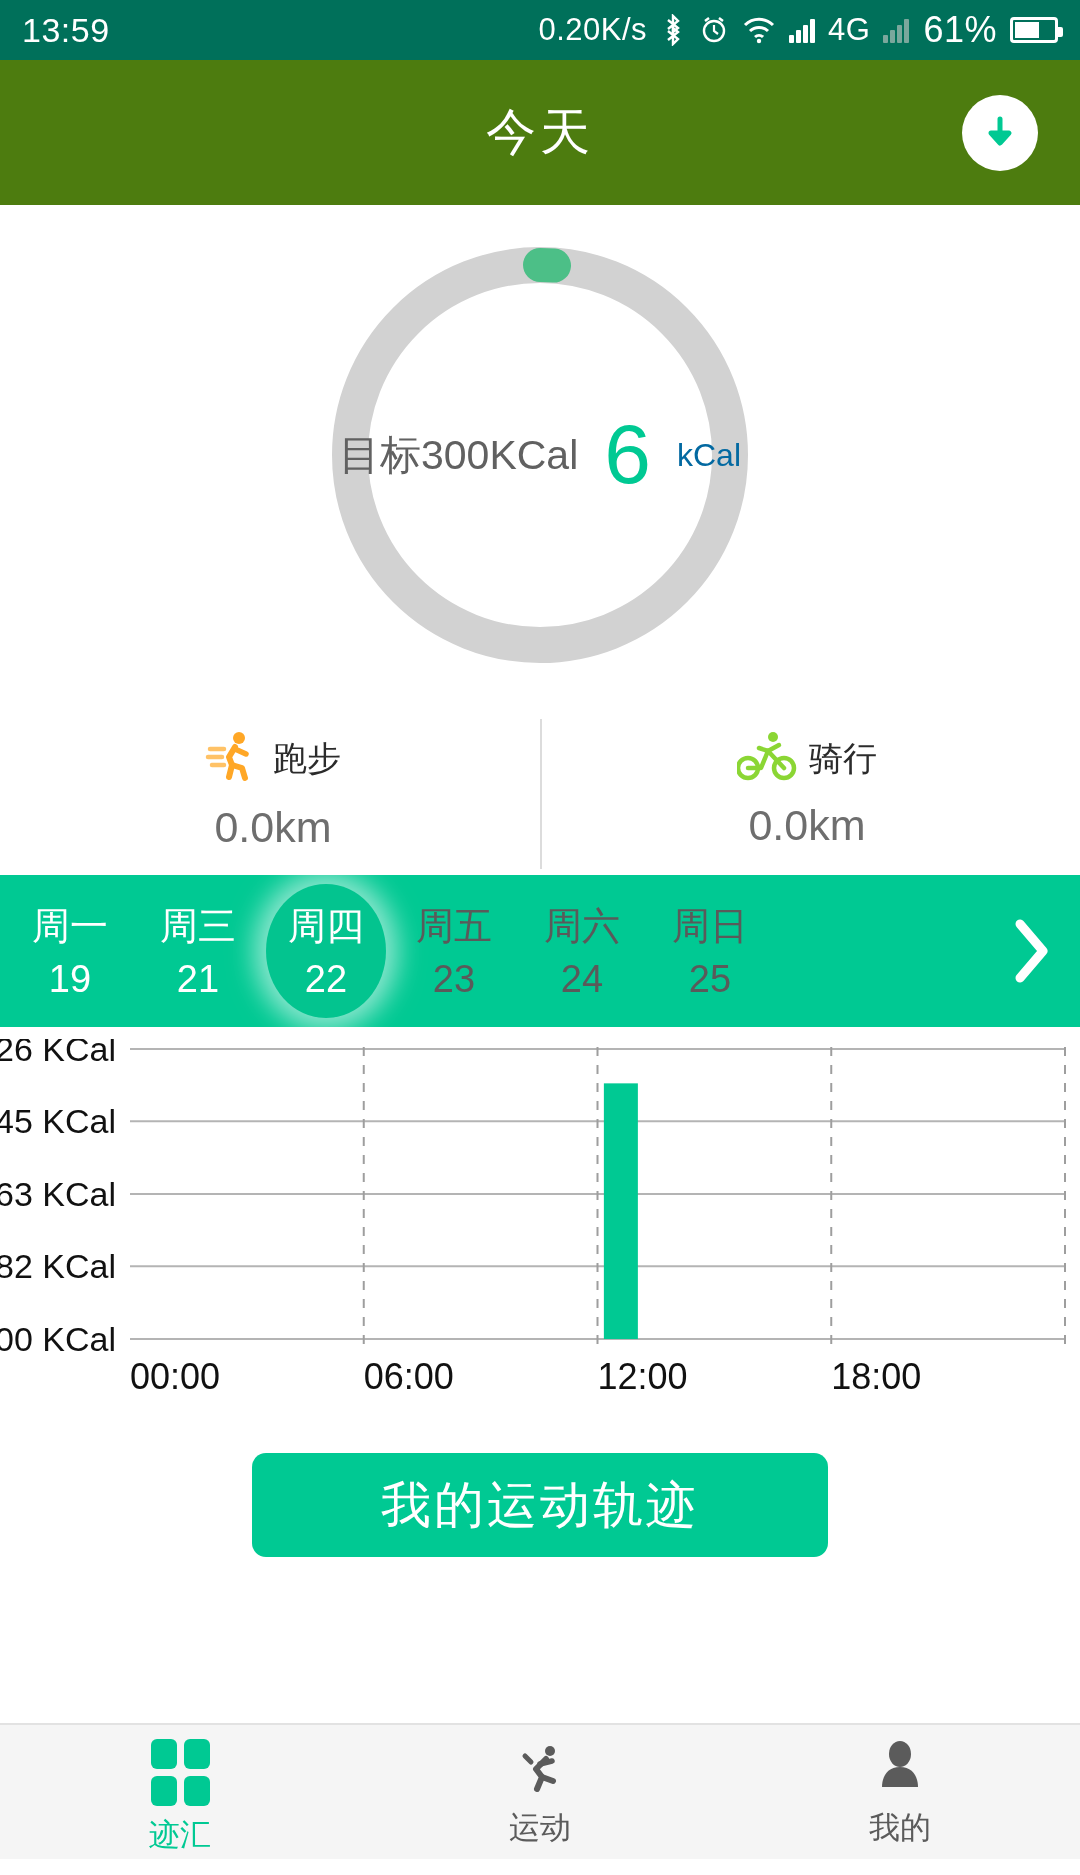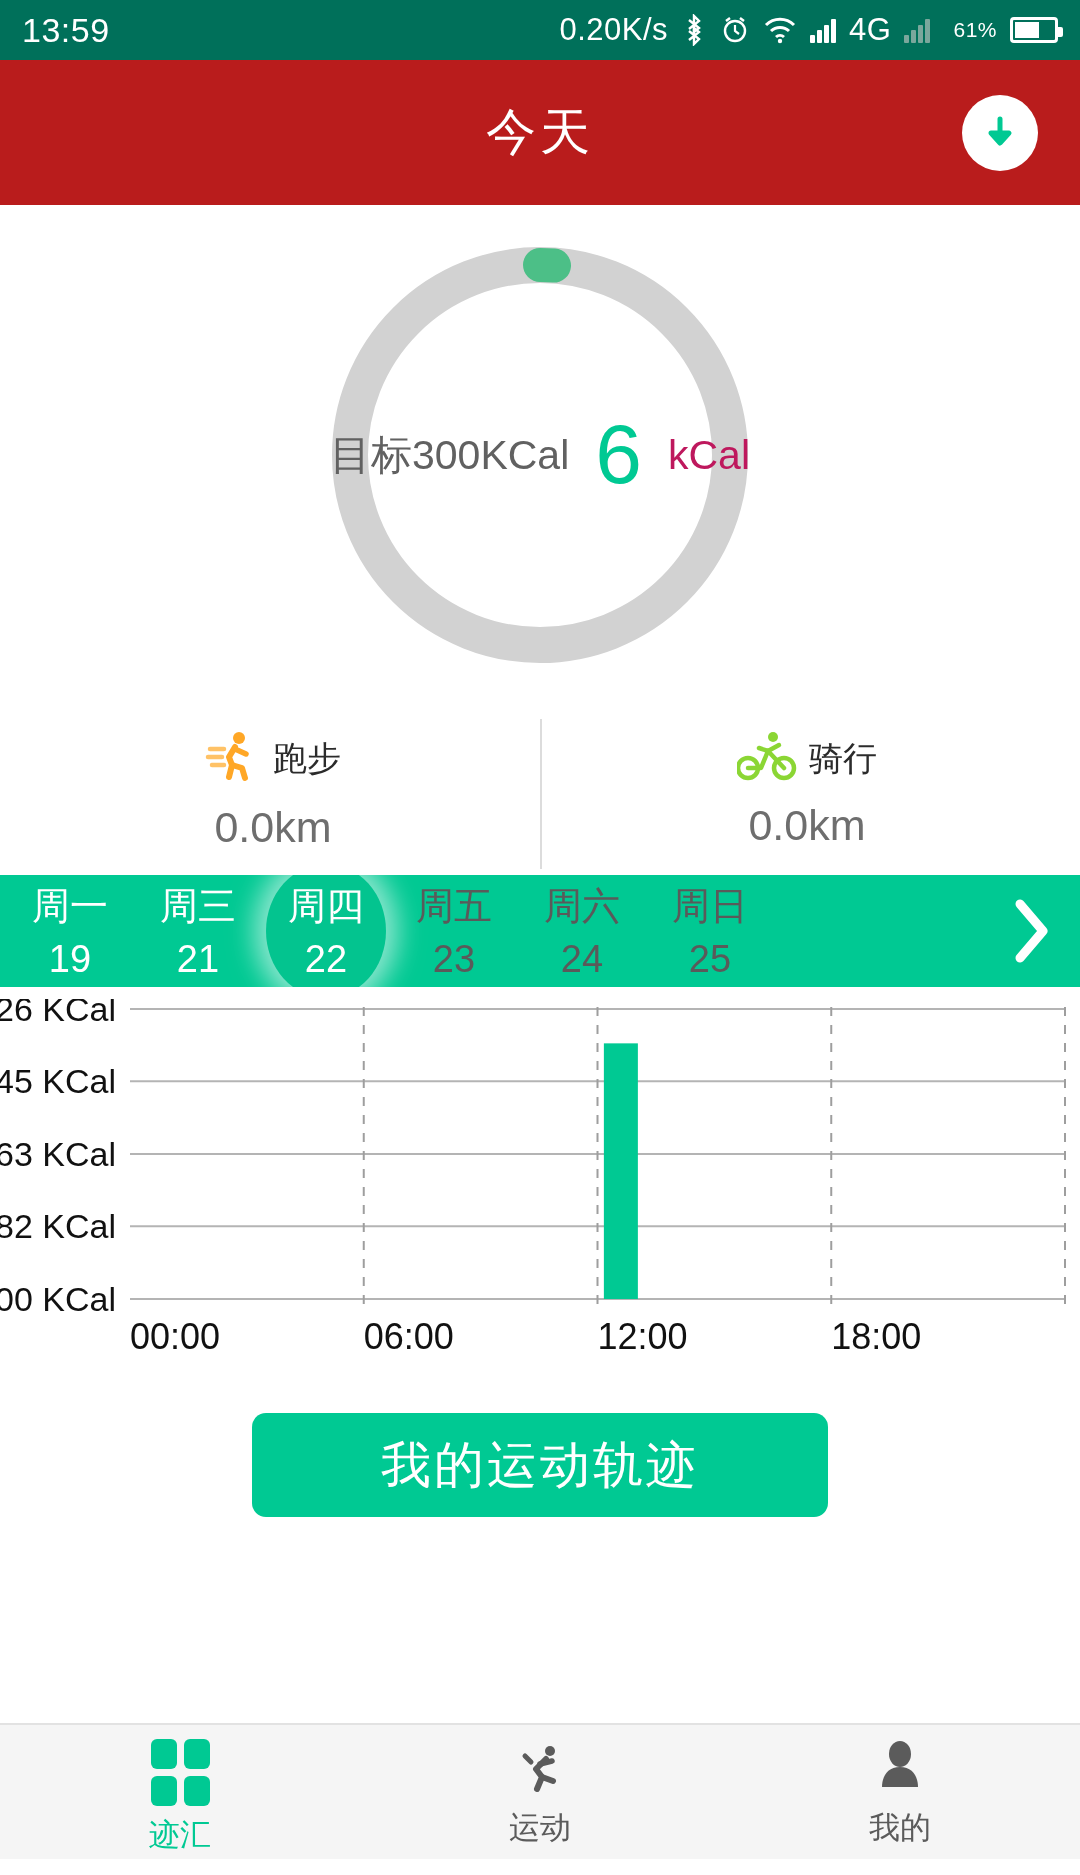--- a/index.html
+++ b/index.html
@@ -14,41 +14,41 @@
   
   .statusbar{
     height:60px; background:#00705a; color:#fff;
     display:flex; align-items:center; padding:0 22px;
     font-size:32px; letter-spacing:.5px;
   }
   .sb-time{ font-size:34px; }
   .sb-right{ margin-left:auto; display:flex; align-items:center; gap:13px; }
   .sb-net{ font-size:31px; }
   .sb-ico{ display:inline-flex; align-items:center; }
-  .sb-pct{ font-size:21px; margin-left:10px; }
+  .sb-pct{ font-size:36px; margin-left:1px; }
   .batt{
     width:48px;height:26px;border:3px solid #fff;border-radius:4px;
     position:relative;display:inline-block;
   }
   .batt::after{
     content:"";position:absolute;right:-8px;top:7px;width:5px;height:10px;
     background:#fff;border-radius:0 2px 2px 0;
   }
   .batt-fill{ position:absolute;left:2px;top:2px;bottom:2px;width:58%;background:#fff; }
   .bars{ display:flex; align-items:flex-end; gap:2px; height:26px; }
   .bars i{ display:block;width:5px;background:#fff;border-radius:1px; }
   .bars i:nth-child(1){height:8px}
   .bars i:nth-child(2){height:13px}
   .bars i:nth-child(3){height:18px}
   .bars i:nth-child(4){height:24px}
   .bars.dim i{ background:#7aa79c; }
 
   
   .header{
-    height:145px; background:#b91c1c; position:relative;
+    height:145px; background:#4d7c0f; position:relative;
     display:flex; align-items:center; justify-content:center;
   }
   .header-title{ color:#fff; font-size:50px; letter-spacing:4px; }
   .sync-btn{
     position:absolute; right:42px; top:50%; transform:translateY(-50%);
     width:76px; height:76px; border-radius:50%; background:#fff;
     display:flex; align-items:center; justify-content:center;
   }
 
   
@@ -57,41 +57,41 @@
     position:relative;
   }
   .ring{ position:relative; width:436px; height:436px; }
   .ring svg{ display:block; }
   .ring-text{
     position:absolute; inset:0; display:flex; flex-direction:row;
     align-items:center; justify-content:center; gap:26px;
   }
   .ring-goal{ font-size:41px; color:#616161; }
   .ring-value{ font-size:84px; color:#00c993; line-height:.9; }
-  .ring-unit{ font-size:41px; color:#be185d; }
+  .ring-unit{ font-size:32px; color:#0369a1; }
 
   
   .stats{
     display:flex; height:170px; padding:0 6px;
   }
   .stat{
     flex:1; display:flex; flex-direction:column; align-items:center;
     justify-content:center; gap:14px; position:relative;
   }
   .stat + .stat::before{
     content:""; position:absolute; left:0; top:14px; bottom:6px; width:2px;
     background:#dcdcdc;
   }
   .stat-top{ display:flex; align-items:center; gap:12px; }
   .stat-label{ font-size:34px; color:#2b2b2b; }
   .stat-value{ font-size:43px; color:#6e6e6e; }
 
   
   .weekdays{
-    position:relative; height:112px; background:#00c993;
+    position:relative; height:152px; background:#00c993;
     display:flex; align-items:center; overflow:hidden;
   }
   .day{
     flex:0 0 128px; display:flex; flex-direction:column; align-items:center;
     justify-content:center; gap:6px; color:#ffffff; position:relative; z-index:2;
     height:100%;
   }
   .day:first-child{ margin-left:6px; }
   .day-name{ font-size:38px; }
   .day-num{ font-size:38px; }

